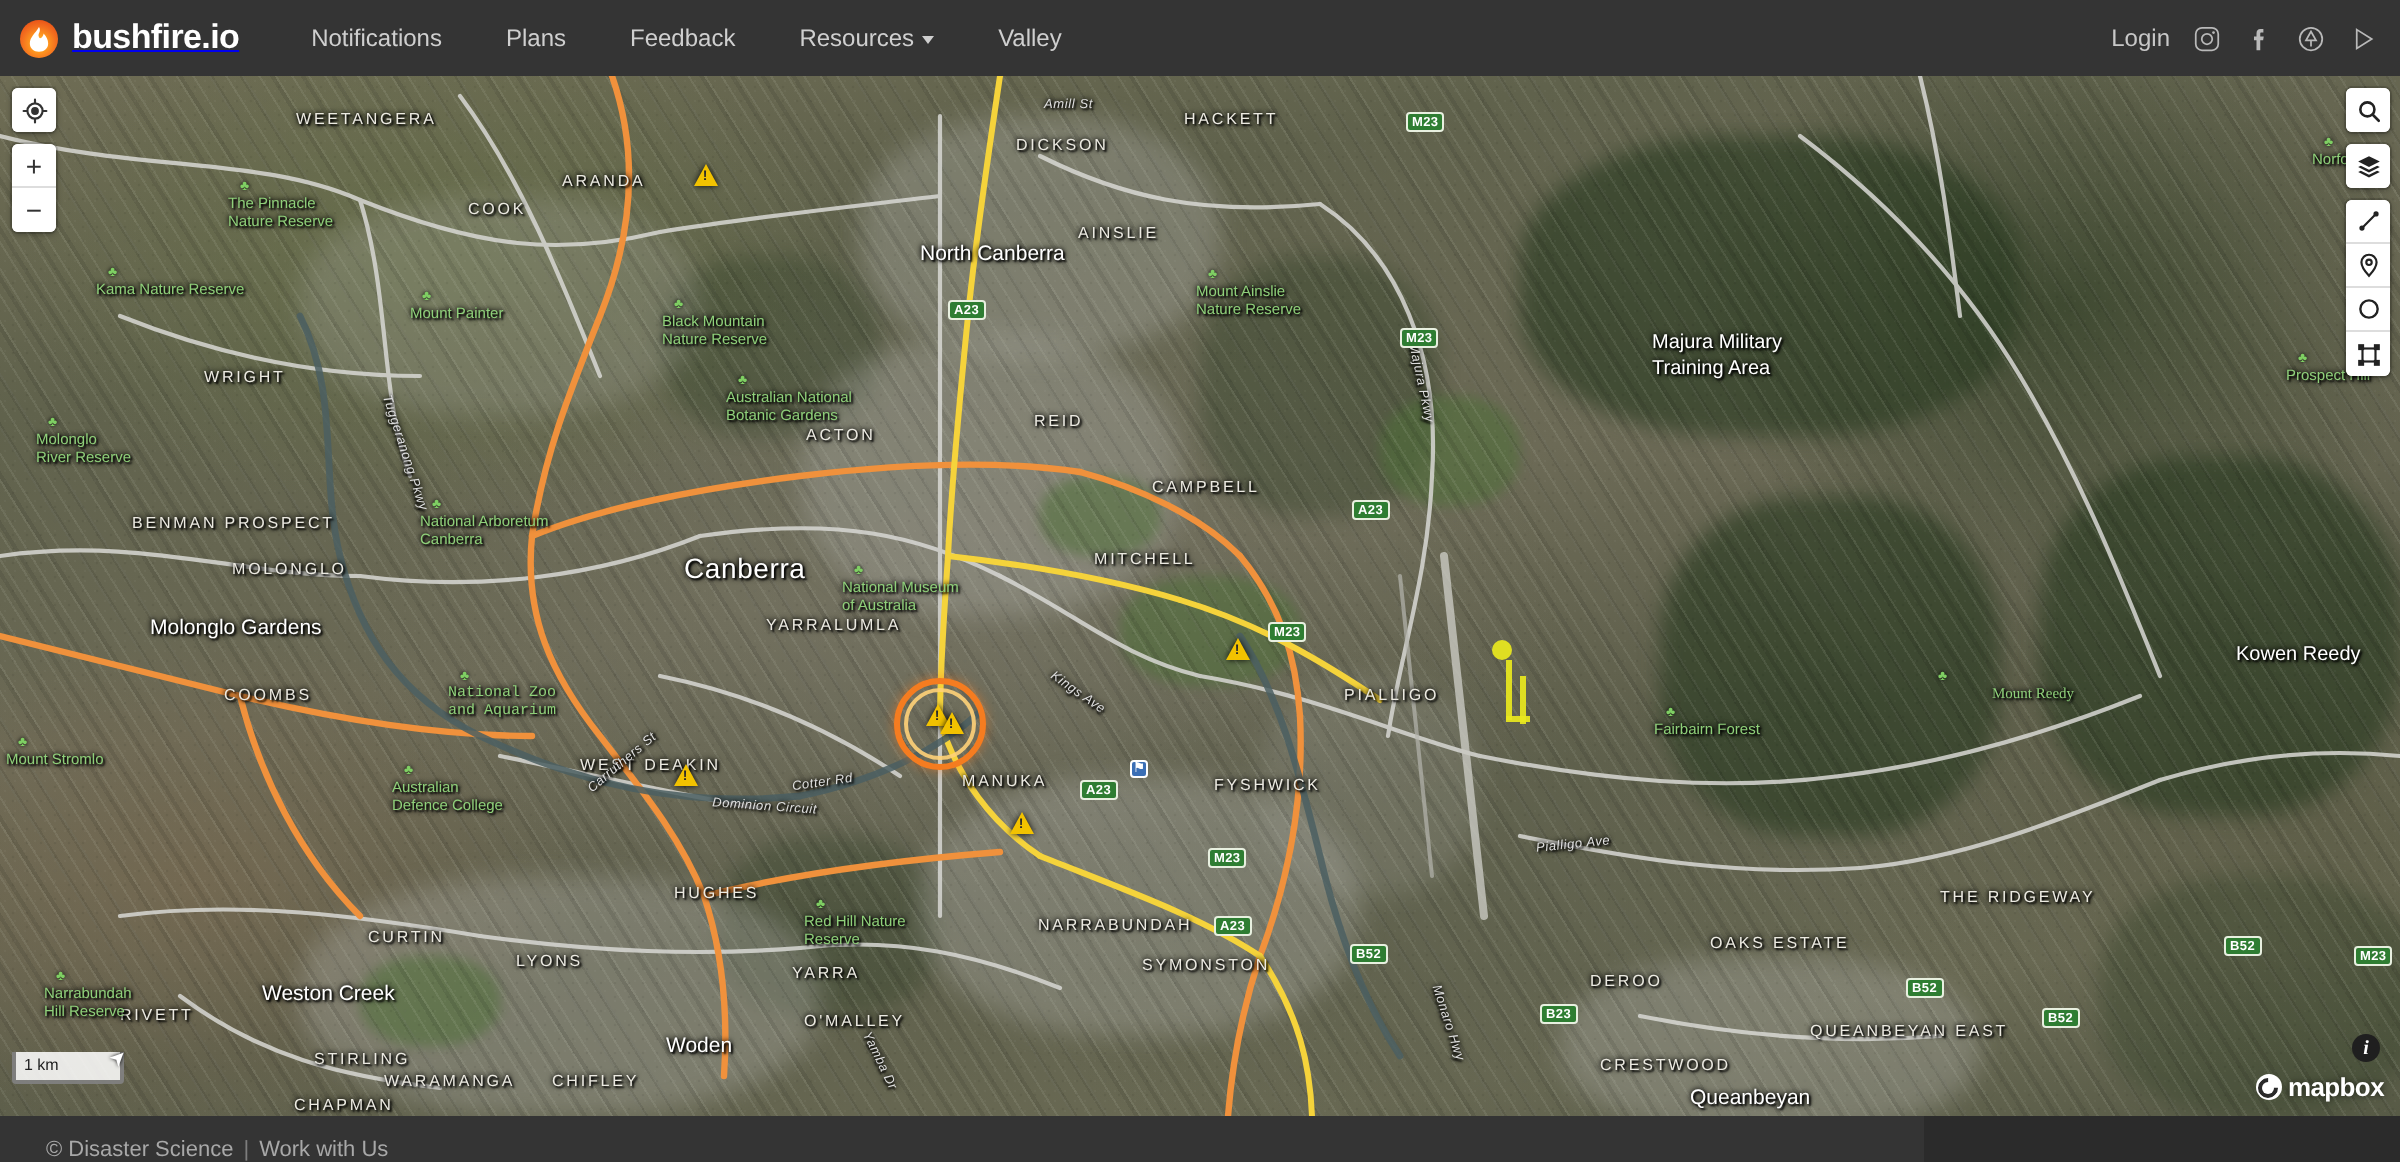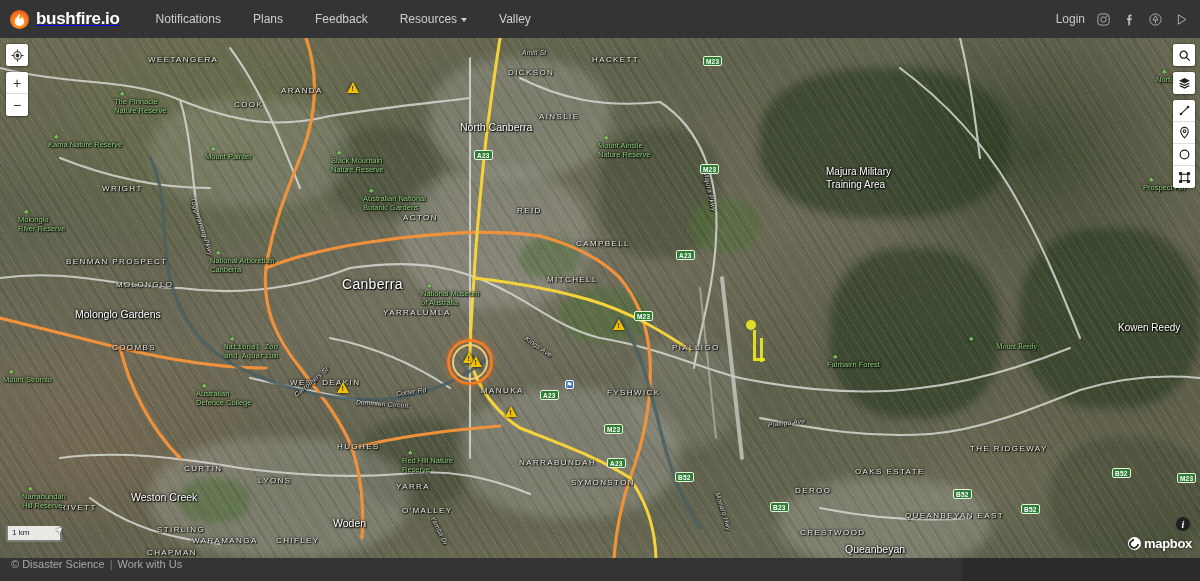--- a/index.html
+++ b/index.html
@@ -214,22 +214,22 @@
     position: absolute; right: 10px; bottom: 27px; z-index: 45;
     width: 14px; height: 14px; border-radius: 50%; background: #1f1f1f;
     color: #fff; font-size: 10px; font-weight: bold; font-style: italic;
     display: flex; align-items: center; justify-content: center;
     font-family: "Liberation Serif", serif; cursor: pointer;
   }
 
   
   .footer {
     position: absolute; left: 0; bottom: 0; width: 962px; height: 23px;
-    background: #343434; display: flex; align-items: flex-start;
-    padding-left: 11px; z-index: 60;
+    background: #343434; display: flex; align-items: flex-end;
+    padding-left: 23px; z-index: 60;
   }
   .footer-text { color: #a8a8a8; font-size: 11px; }
   .footer-link { color: #a8a8a8; font-size: 11px; text-decoration: none; }
   .footer-sep { color: #7d7d7d; font-size: 11px; margin: 0 5px; }
 </style>
 </head>
 <body>
 
 <div id="app">
 

